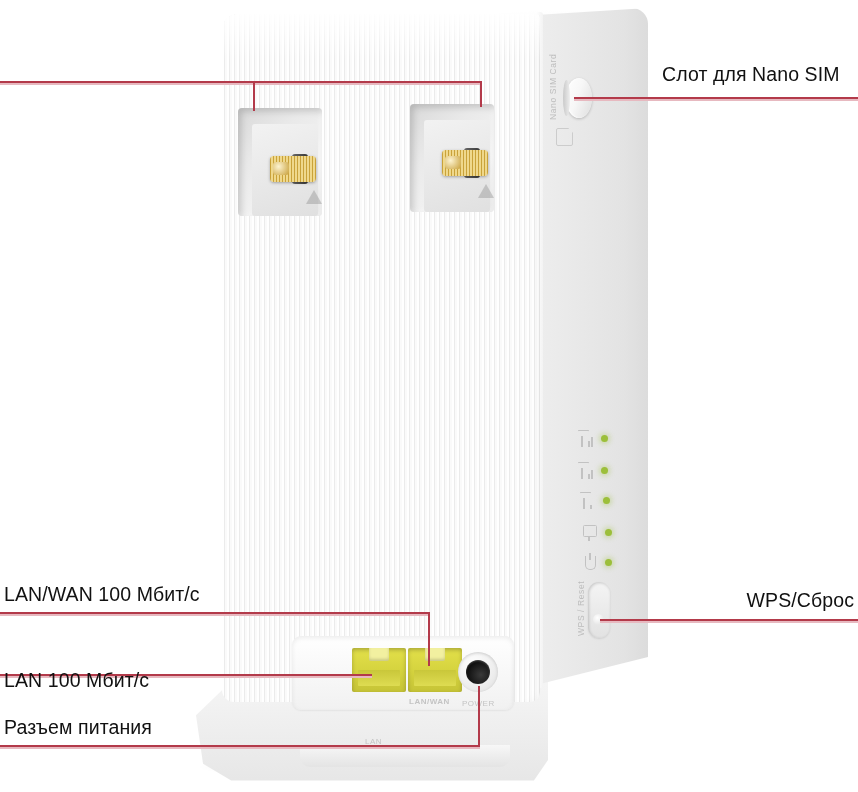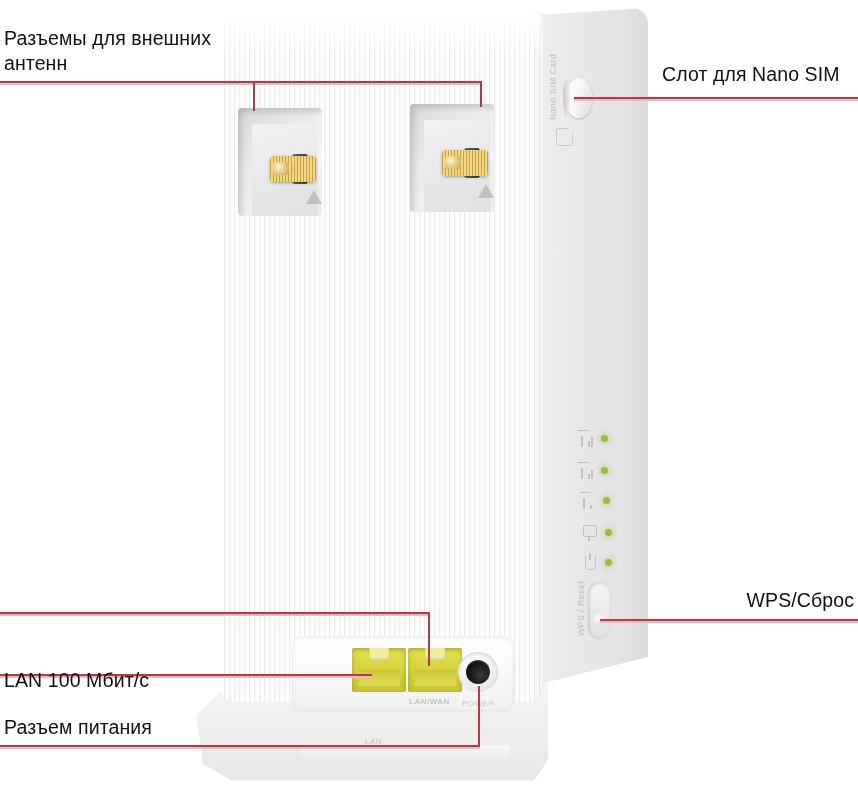--- a/index.html
+++ b/index.html
@@ -326,25 +326,24 @@
   <div class="leader glow h" style="left:0;top:676px;width:372px;"></div>
   <div class="leader h" style="left:0;top:674px;width:372px;"></div>
 
   <div class="leader glow h" style="left:0;top:747px;width:480px;"></div>
   <div class="leader h" style="left:0;top:745px;width:480px;"></div>
   <div class="leader v" style="left:478px;top:686px;height:60px;"></div>
 
   <div class="leader glow h" style="left:600px;top:621px;width:258px;"></div>
   <div class="leader h" style="left:600px;top:619px;width:258px;"></div>
 
-  <div class="label" style="left:4px;top:26px;width:300px;">Разъемы для внешних
-антенн</div>
 
   <div class="label" style="left:662px;top:62px;width:200px;">Слот для Nano SIM</div>
 
+  <div class="label" style="left:4px;top:582px;width:300px;">LAN/WAN 100 Мбит/с</div>
 
   <div class="label" style="left:4px;top:645px;width:300px;margin-top:23px;">LAN 100 Мбит/с</div>
 
   <div class="label" style="left:4px;top:715px;width:300px;">Разъем питания</div>
 
   <div class="label right" style="left:618px;top:588px;width:236px;">WPS/Сброс</div>
 
 </div>
 
 </body></html>

